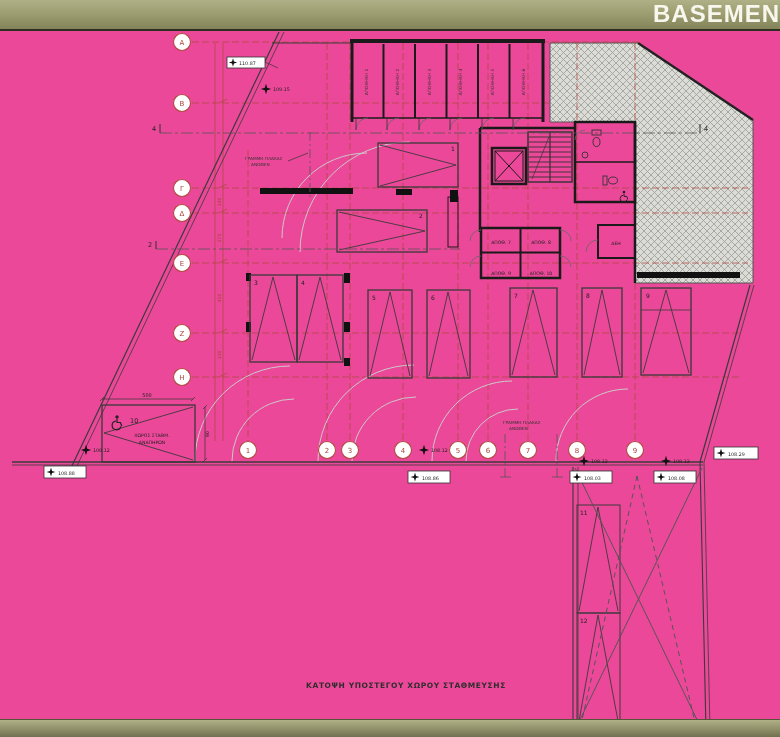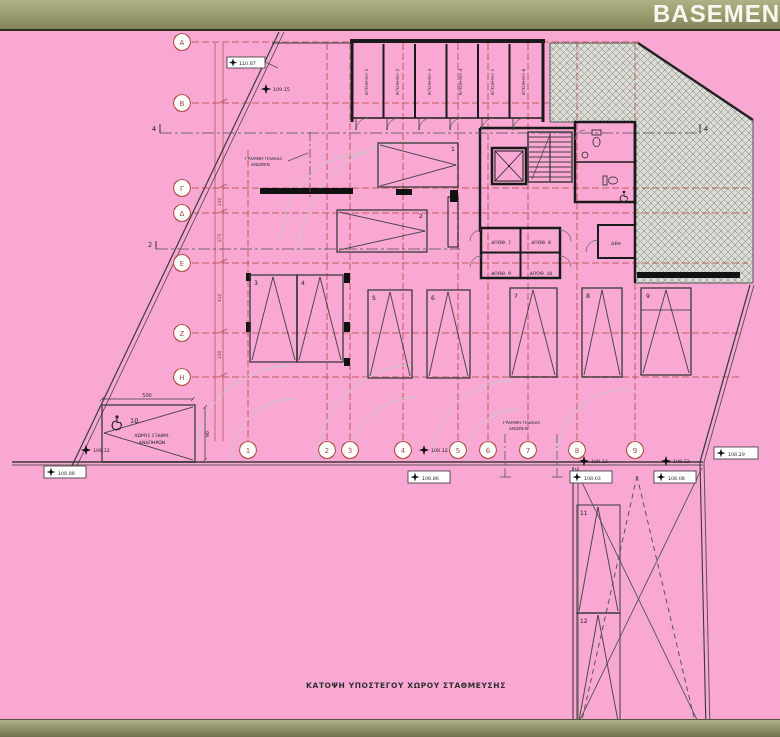--- a/index.html
+++ b/index.html
@@ -1,16 +1,16 @@
 <!DOCTYPE html>
 <html><head>
 <meta charset="utf-8">
 <style>
   html,body{margin:0;padding:0;background:#fff;}
-  .screen{position:relative;width:780px;height:737px;background:#f9a8d4;overflow:hidden;
+  .screen{position:relative;width:780px;height:737px;background:#ec4899;overflow:hidden;
           font-family:"DejaVu Sans",sans-serif;}
   .top-bar{position:absolute;top:0;left:0;width:780px;height:29px;z-index:5;
            background:linear-gradient(#b0b086,#9a9a6e 55%,#83835a);
            border-bottom:2px solid #2e2e20;}
   .top-bar .title{position:absolute;right:0px;top:0px;color:#f7f7ee;
            font:bold 24px "Liberation Sans",sans-serif;letter-spacing:1px;white-space:nowrap;}
   .bottom-bar{position:absolute;left:0;top:719px;width:780px;height:18px;z-index:5;
            background:linear-gradient(#b0b086,#90906a 50%,#6d6d4c);
            border-top:1px solid #55553a;}
   svg text{font-family:"DejaVu Sans",sans-serif;}

